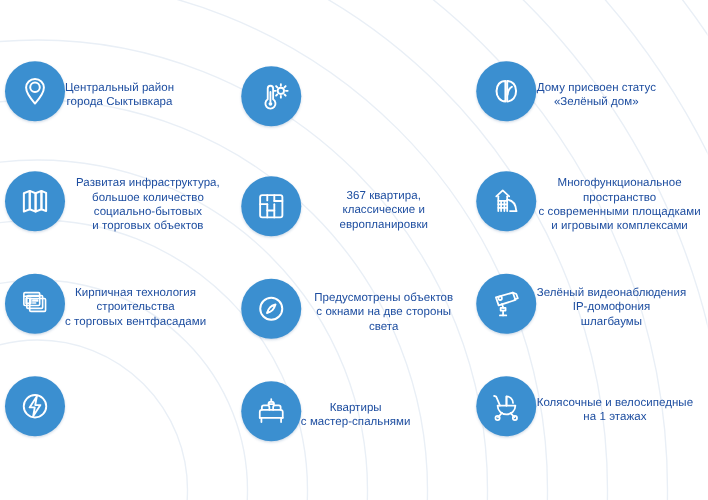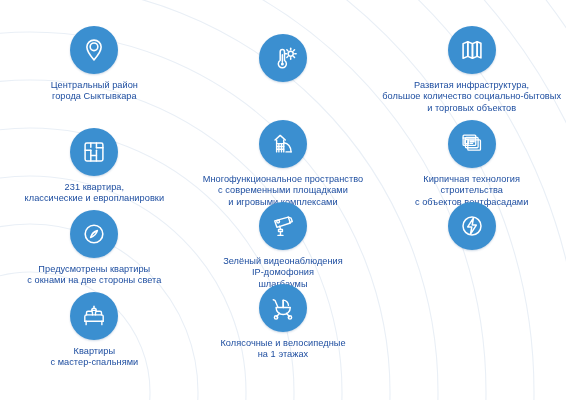--- a/index.html
+++ b/index.html
@@ -34,21 +34,21 @@
     z-index: 1;
     display: grid;
     grid-template-columns: 1fr 1fr 1fr;
     grid-template-rows: 94px 82px 82px 82px;
     padding-top: 26px;
     box-sizing: border-box;
   }
 
   .cell {
     display: flex;
-    flex-direction: column;
+    flex-direction: row;
     align-items: center;
     justify-content: flex-start;
     padding: 0 4px;
     box-sizing: border-box;
   }
 
   
   .col-1 { margin-top: 0px; }
   .col-2 { margin-top: 8px; }
   .col-3 { margin-top: 0px; }
@@ -124,20 +124,31 @@
         <line x1="18.4" y1="11.4" x2="19.9" y2="11.4"></line>
         <line x1="28.5" y1="11.4" x2="30" y2="11.4"></line>
         <line x1="20.1" y1="7.3" x2="21.1" y2="8.3"></line>
         <line x1="27.3" y1="14.5" x2="28.3" y2="15.5"></line>
         <line x1="20.1" y1="15.5" x2="21.1" y2="14.5"></line>
         <line x1="27.3" y1="8.3" x2="28.3" y2="7.3"></line>
       </svg>
     </div>
   </div>
 
+  <div class="cell col-3">
+    <div class="badge">
+      <svg width="30" height="30" viewBox="0 0 32 32" fill="none" stroke="#ffffff" stroke-width="1.7" stroke-linecap="round" stroke-linejoin="round">
+        <path d="M15.3 7.2c-4.6 0-7.6 3.6-7.6 8.5 0 5 3 9 7.6 9z"></path>
+        <path d="M16.8 7.2c4.6 0 7.6 3.6 7.6 8.5 0 5-3 9-7.6 9z"></path>
+        <path d="M20.8 12.2c-2.2 1.5-3.5 4-3.7 6.8"></path>
+      </svg>
+    </div>
+    <div class="caption">Дому присвоен статус
+«Зелёный дом»</div>
+  </div>
 
   <div class="cell col-1">
     <div class="badge">
       <svg width="30" height="30" viewBox="0 0 32 32" fill="none" stroke="#ffffff" stroke-width="1.7" stroke-linecap="round" stroke-linejoin="round">
         <path d="M6.5 9.2l5-2v15.6l-5 2z"></path>
         <path d="M11.5 7.2l5 2v15.6l-5-2z"></path>
         <path d="M16.5 9.2l5-2v15.6l-5 2z"></path>
         <path d="M21.5 7.2l4 1.6v15.6l-4-1.6z"></path>
       </svg>
     </div>
@@ -152,21 +163,21 @@
         <rect x="6.5" y="6.5" width="19" height="19" rx="1.8"></rect>
         <line x1="6.5" y1="14.2" x2="12.6" y2="14.2"></line>
         <line x1="12.6" y1="6.5" x2="12.6" y2="11"></line>
         <line x1="12.6" y1="14.2" x2="12.6" y2="25.5"></line>
         <line x1="12.6" y1="19.6" x2="18.6" y2="19.6"></line>
         <line x1="18.6" y1="14.2" x2="18.6" y2="25.5"></line>
         <line x1="18.6" y1="11.5" x2="25.5" y2="11.5"></line>
         <line x1="18.6" y1="6.5" x2="18.6" y2="11.5"></line>
       </svg>
     </div>
-    <div class="caption">231 квартира,
+    <div class="caption">367 квартира,
 классические и европланировки</div>
   </div>
 
   <div class="cell col-3">
     <div class="badge">
       <svg width="30" height="30" viewBox="0 0 32 32" fill="none" stroke="#ffffff" stroke-width="1.5" stroke-linecap="round" stroke-linejoin="round">
         <path d="M7.5 11.8L13 6.8l5.5 5"></path>
         <path d="M9.2 11.8v12.6"></path>
         <path d="M16.8 11.8v12.6"></path>
         <line x1="9.2" y1="15.6" x2="16.8" y2="15.6"></line>
@@ -191,31 +202,31 @@
         <rect x="6.5" y="6.5" width="13.5" height="11" rx="1"></rect>
         <line x1="6.5" y1="9.6" x2="20" y2="9.6"></line>
         <rect x="8.4" y="11.3" width="4" height="4.4"></rect>
         <line x1="14" y1="11.8" x2="18.4" y2="11.8"></line>
         <line x1="14" y1="13.6" x2="18.4" y2="13.6"></line>
         <line x1="14" y1="15.4" x2="16.6" y2="15.4"></line>
       </svg>
     </div>
     <div class="caption">Кирпичная технология
 строительства
-с объектов вентфасадами</div>
+с торговых вентфасадами</div>
   </div>
 
   <div class="cell col-2">
     <div class="badge">
       <svg width="30" height="30" viewBox="0 0 32 32" fill="none" stroke="#ffffff" stroke-width="1.7" stroke-linecap="round" stroke-linejoin="round">
         <circle cx="16" cy="16" r="9.4"></circle>
         <path d="M19.6 12.4c-1.4 4.4-3 6-7.2 7.2 1.4-4.4 3-6 7.2-7.2z"></path>
       </svg>
     </div>
-    <div class="caption">Предусмотрены квартиры
+    <div class="caption">Предусмотрены объектов
 с окнами на две стороны света</div>
   </div>
 
   <div class="cell col-3">
     <div class="badge">
       <svg width="30" height="30" viewBox="0 0 32 32" fill="none" stroke="#ffffff" stroke-width="1.5" stroke-linecap="round" stroke-linejoin="round">
         <path d="M7.2 10.6l14.4-4.1 2.3 6.3-14.4 4.6z"></path>
         <circle cx="10.8" cy="11.3" r="1.5"></circle>
         <path d="M21.6 6.5l3 1.2 1.3 3.6-2.8 1"></path>
         <path d="M12.3 16.2l1.3 3.4"></path>

